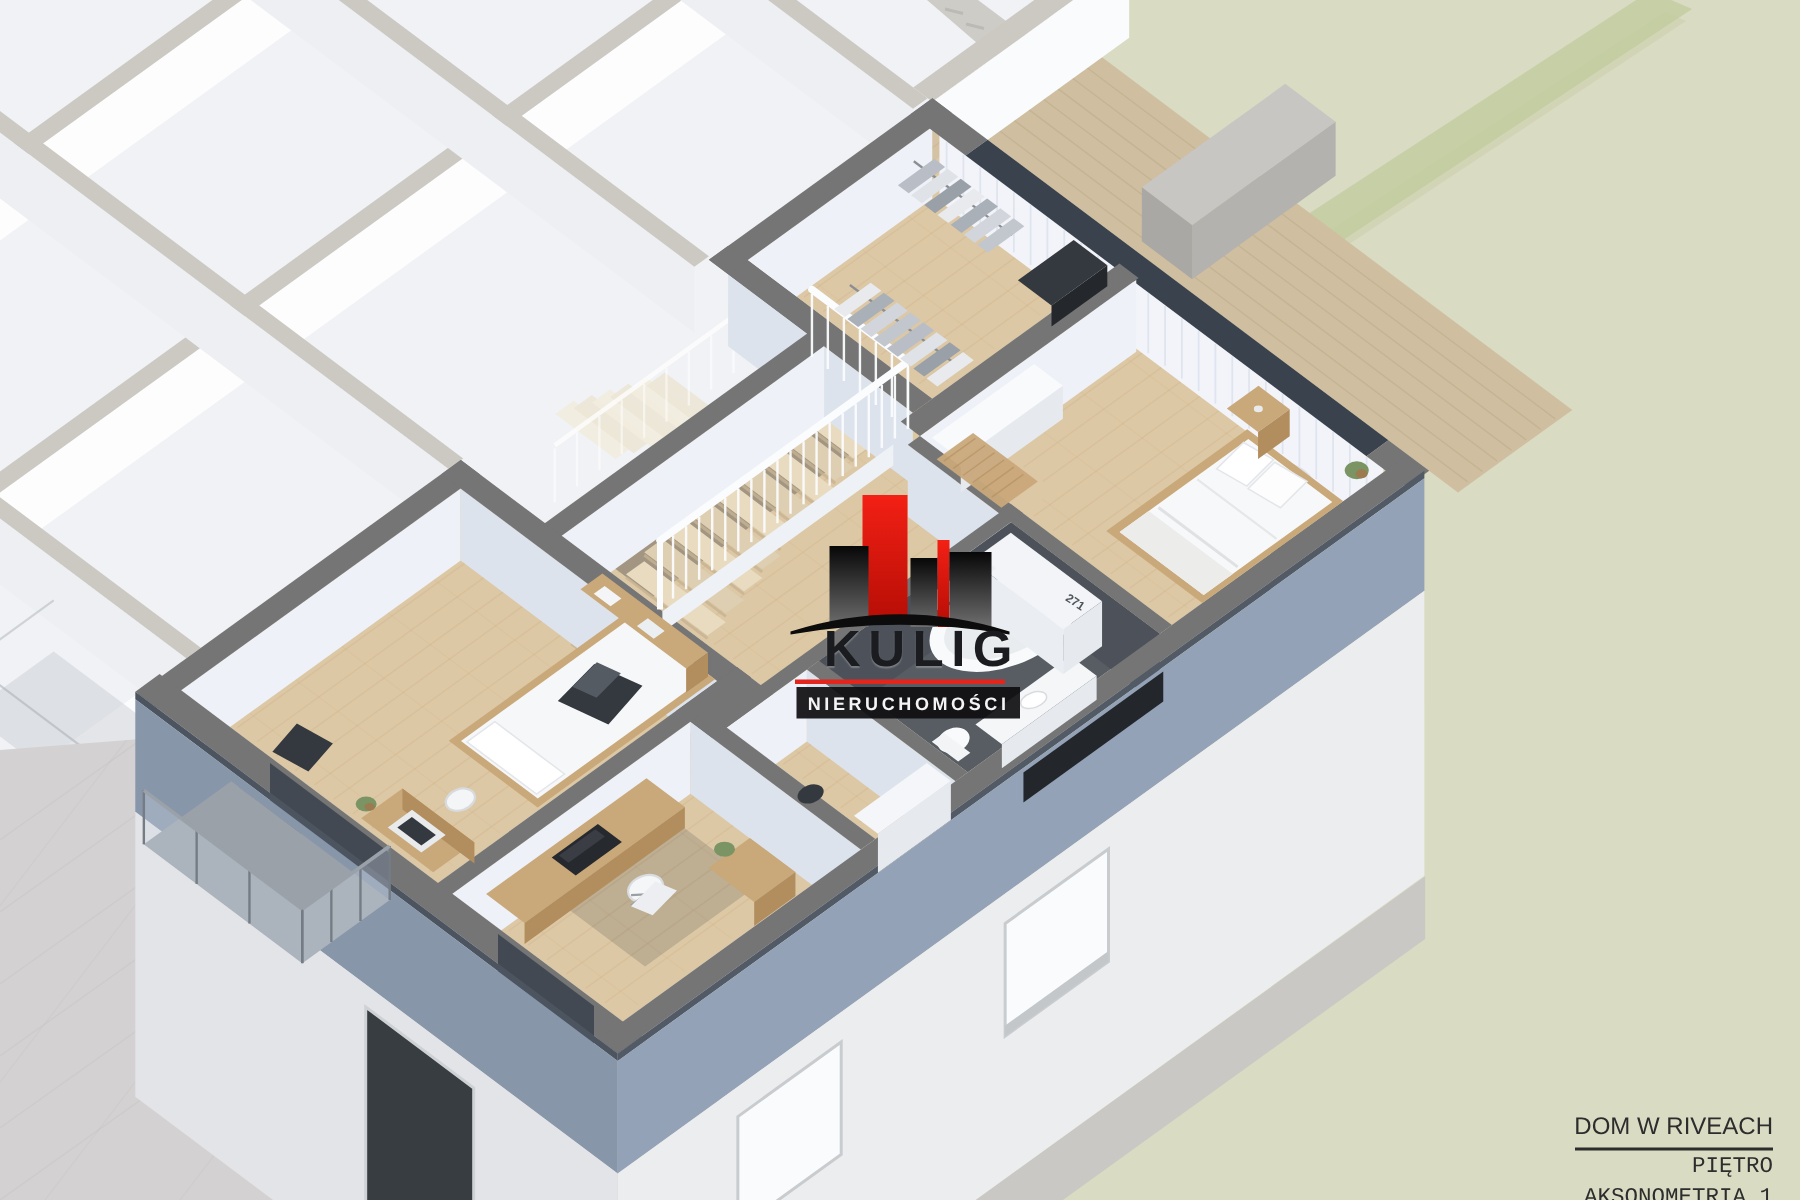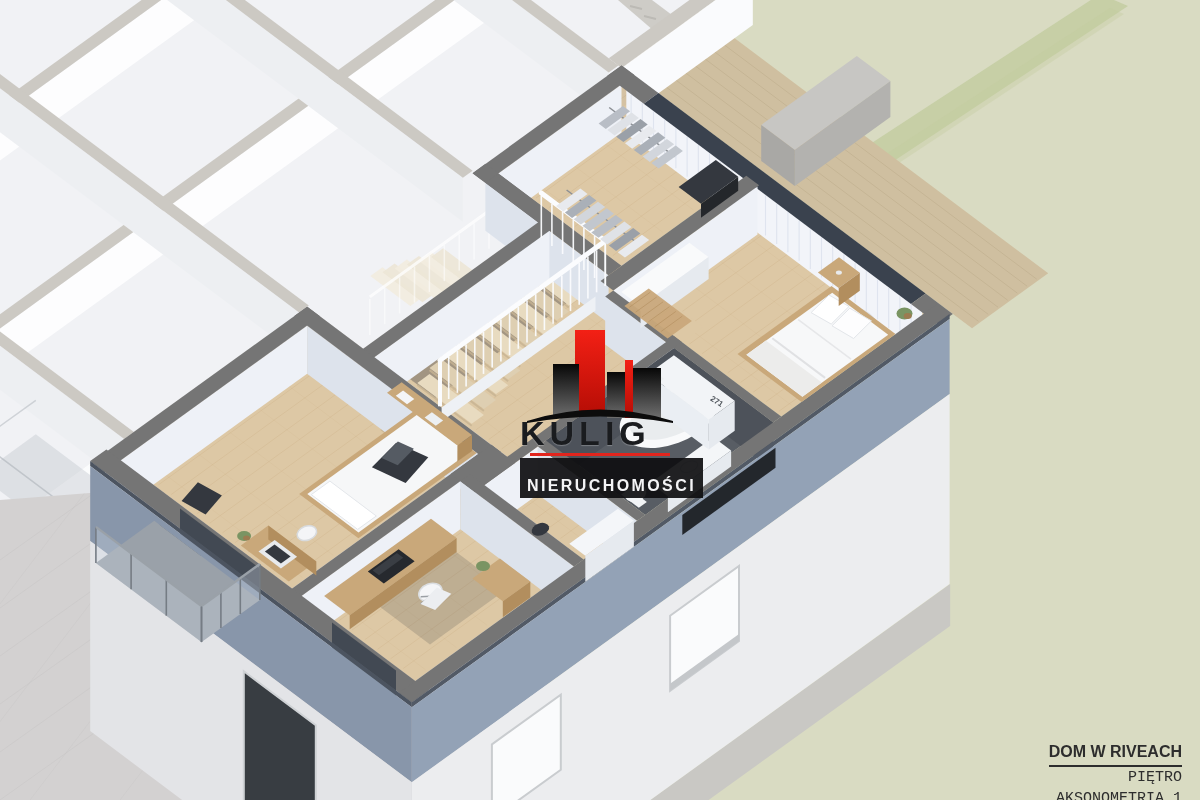--- a/index.html
+++ b/index.html
@@ -1,29 +1,29 @@
 <!DOCTYPE html>
 <html><head>
 <meta charset="utf-8">
 <style>
   html,body{margin:0;padding:0;}
   body{width:1200px;height:800px;overflow:hidden;font-family:"Liberation Sans",sans-serif;}
   .stage{position:relative;width:1200px;height:800px;background:#e8e7e4;overflow:hidden;}
   .stage svg.scene{position:absolute;left:0;top:0;width:1200px;height:800px;display:block;}
   
-  .logo{position:absolute;left:520px;top:326px;width:160px;text-align:left;pointer-events:none;}
+  .logo{position:absolute;left:520px;top:326px;width:160px;text-align:right;pointer-events:none;}
   .logo .bld{display:block;margin:0 auto;}
   .logo-word{font-weight:bold;font-size:34px;line-height:1;letter-spacing:5px;color:#1a1c1f;margin-top:-8px;
              text-shadow:0 1px 1px rgba(255,255,255,.25);}
   .logo-rule{height:3px;width:140px;margin:3px auto 2px auto;background:#e2251d;}
-  .logo-bar{display:inline-block;background:rgba(14,14,16,.92);color:#f4f4f6;font-size:16px;
-            letter-spacing:2.4px;font-weight:bold;padding:19px 7px 3px 7px;}
+  .logo-bar{display:inline-block;background:rgba(14,14,16,.92);color:#f4f4f6;font-size:12px;
+            letter-spacing:2.4px;font-weight:bold;padding:4px 7px 3px 7px;}
   
   .caption{position:absolute;right:18px;top:741px;text-align:right;color:#2d2d2d;line-height:1.42;}
-  .caption .t1{font-size:16px;font-weight:bold;display:inline-block;border-bottom:2px solid #2d2d2d;padding-bottom:1px;}
+  .caption .t1{font-size:16px;font-weight:normal;display:inline-block;border-bottom:2px solid #2d2d2d;padding-bottom:1px;}
   .caption .t2,.caption .t3{font-size:15px;font-weight:400;font-family:Liberation Mono, monospace;}
 </style>
 </head>
 <body>
 
 <div class="stage">
 
   <svg class="scene" id="scene" viewBox="0 0 1200 800">
       <rect x="0" y="0" width="1200" height="800" fill="#e8e7e4"></rect>
       <polygon points="700.0,0.0 1200.0,0.0 1200.0,800.0 520.0,800.0" fill="#d9dbc2"></polygon>

